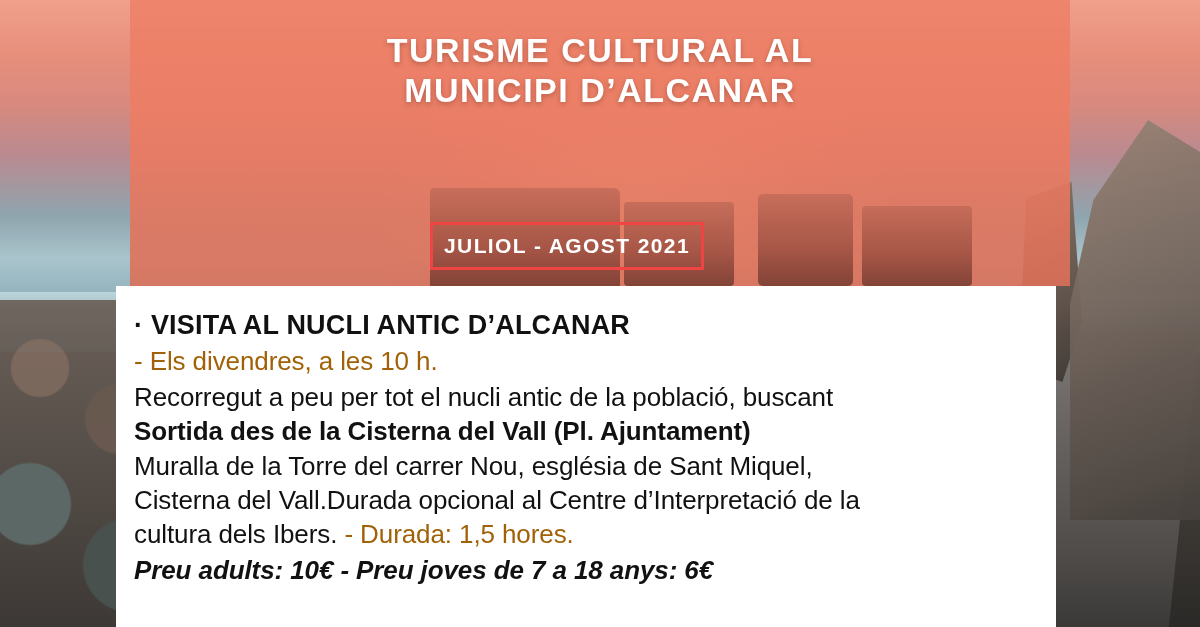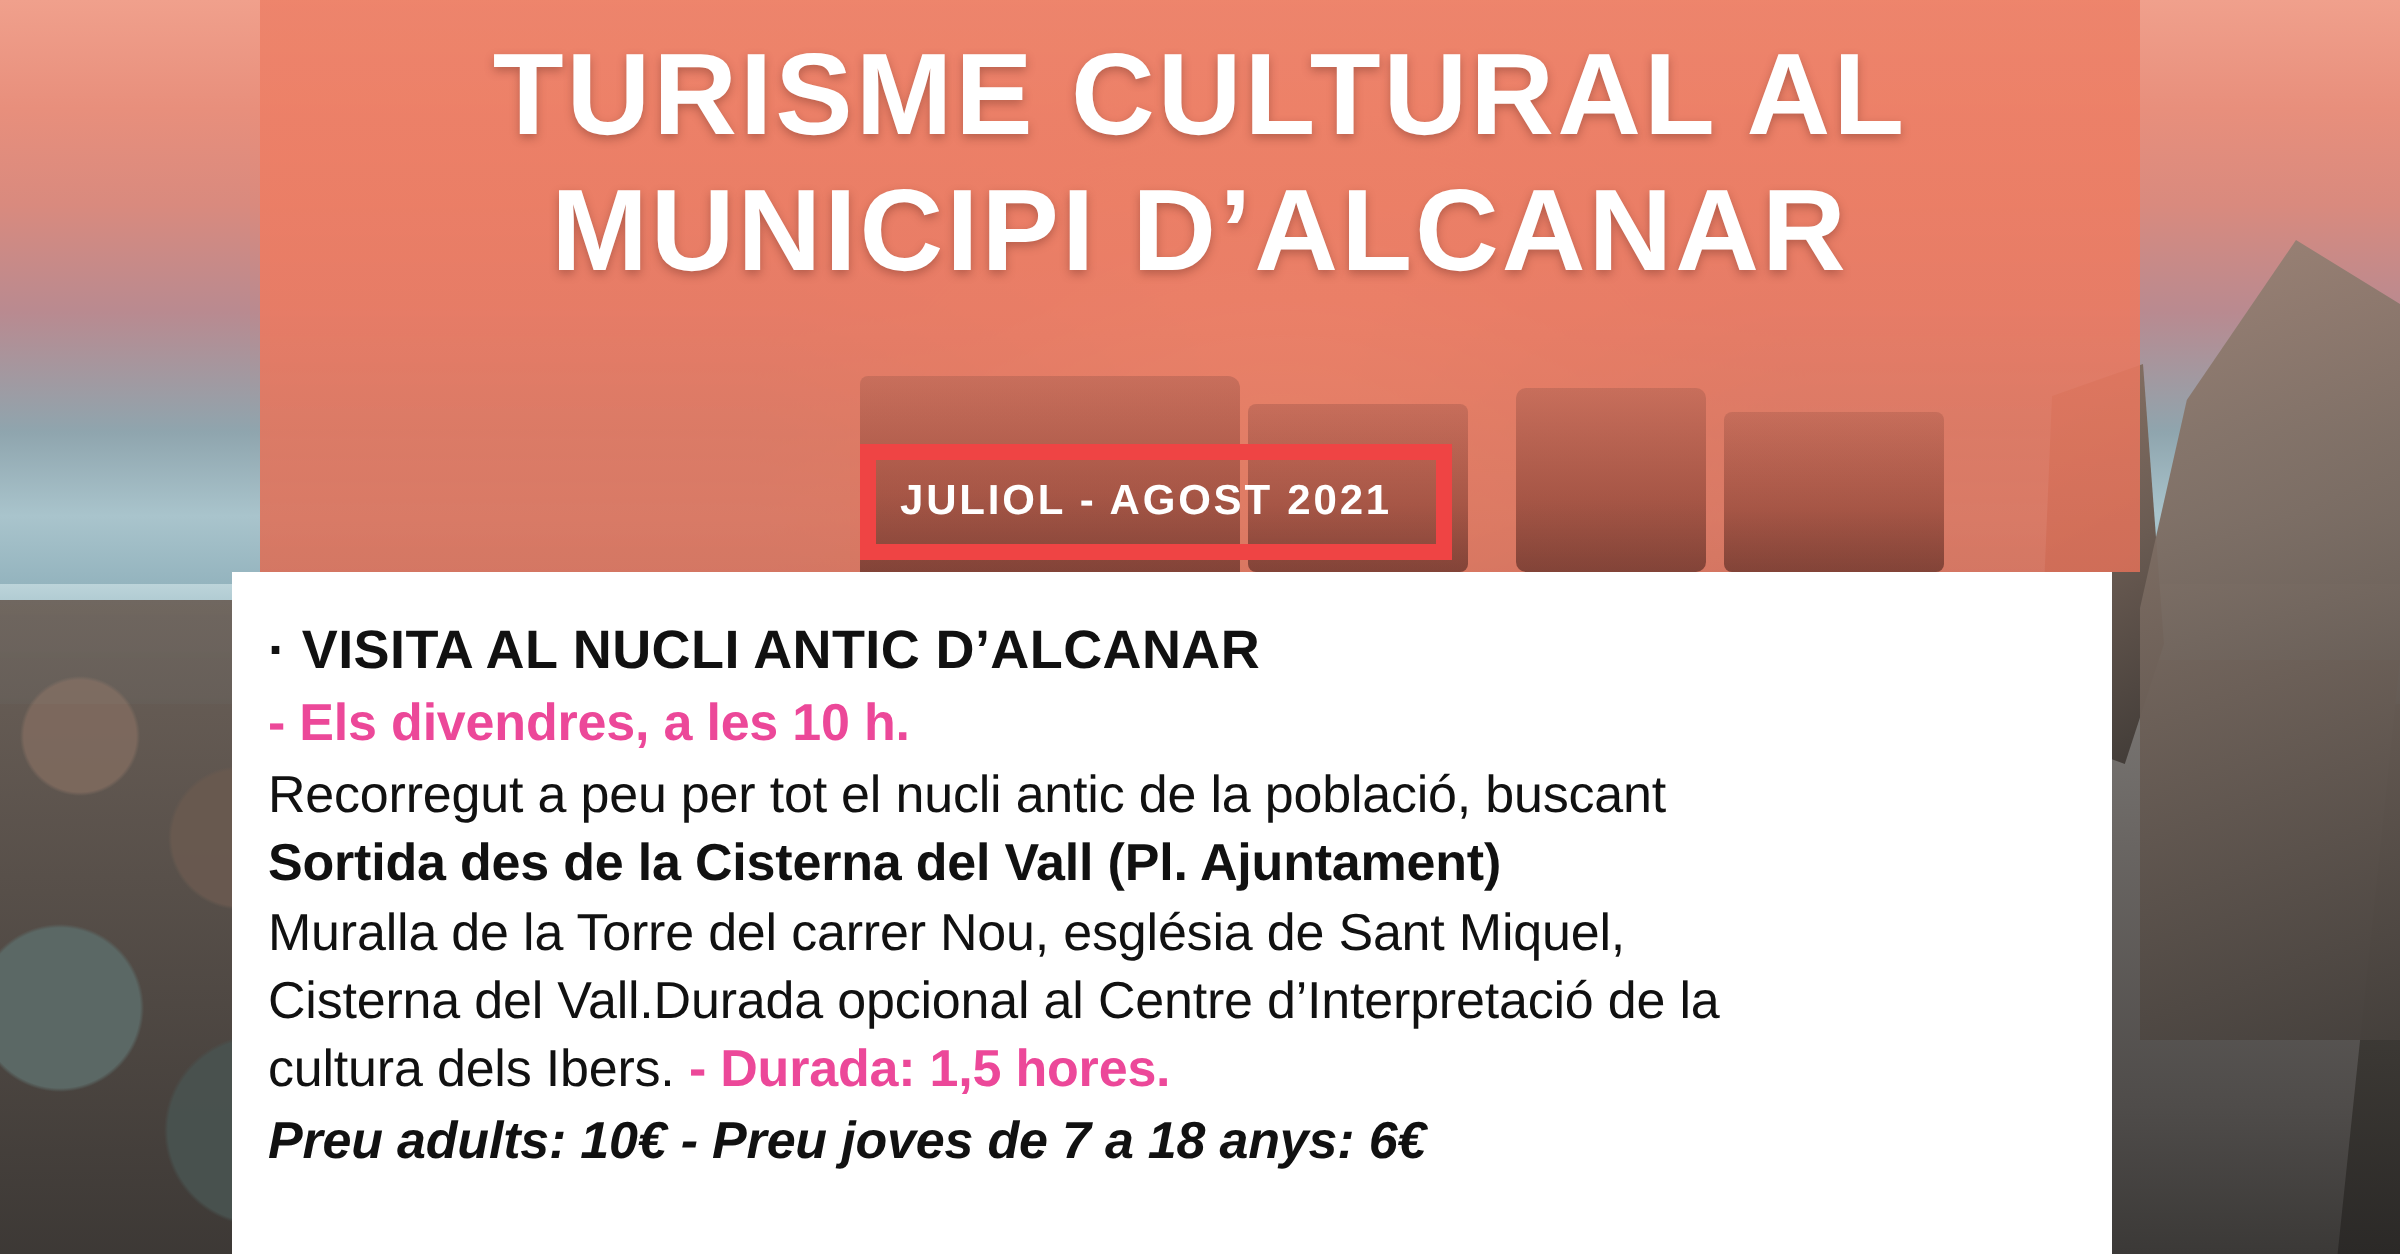--- a/index.html
+++ b/index.html
@@ -119,39 +119,39 @@
   .r4 { left: 452px; width: 110px; height: 80px; border-radius: 4px; }
   .header-haze {
     position: absolute;
     inset: 0;
     background: linear-gradient(to bottom, rgba(240,150,125,0.25), rgba(236,122,97,0.05) 55%, rgba(150,70,55,0.18));
   }
 
   .header-title {
     position: absolute;
     left: 0; right: 0;
-    top: 14px;
+    top: 30px;
     text-align: center;
     color: #ffffff;
     font-weight: 800;
-    font-size: 58px;
+    font-size: 34px;
     letter-spacing: 1.5px;
     line-height: 1.18;
     text-shadow: 0 2px 5px rgba(90,35,25,0.35);
   }
   .header-title .l2 { display: block; }
 
   .date-box {
     position: absolute;
     left: 300px; top: 222px;
     width: 268px; height: 42px;
-    border: 8px solid #ef4444;
+    border: 3px solid #ef4444;
     display: flex;
     align-items: center;
-    padding-left: 12px;
+    justify-content: center;
   }
   .date-box span {
     color: #ffffff;
     font-weight: 800;
     font-size: 21px;
     letter-spacing: 1.4px;
   }
 
   
   .body-panel {
@@ -162,21 +162,21 @@
     padding: 22px 0 0 18px;
     box-sizing: border-box;
   }
 
   .line {
     color: #111111;
     font-size: 26px;
     line-height: 1.30;
     letter-spacing: -0.1px;
   }
-  .red   { color: #ec4899; font-weight: 700; }
+  .red   { color: #a16207; font-weight: 400; }
   .title-line {
     font-weight: 700;
     font-size: 27px;
     letter-spacing: 0.2px;
     margin-bottom: 2px;
   }
   .sub-red {
     font-size: 26px;
     margin-bottom: 2px;
   }

